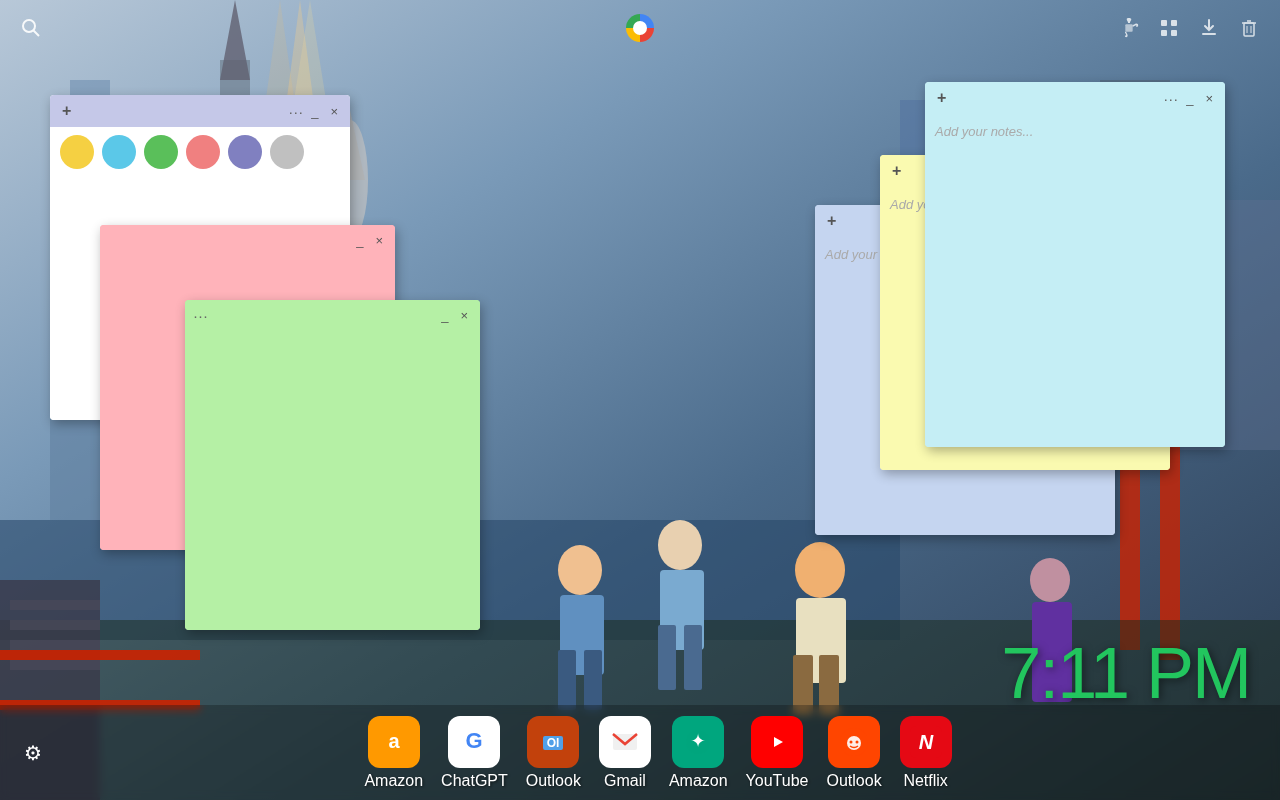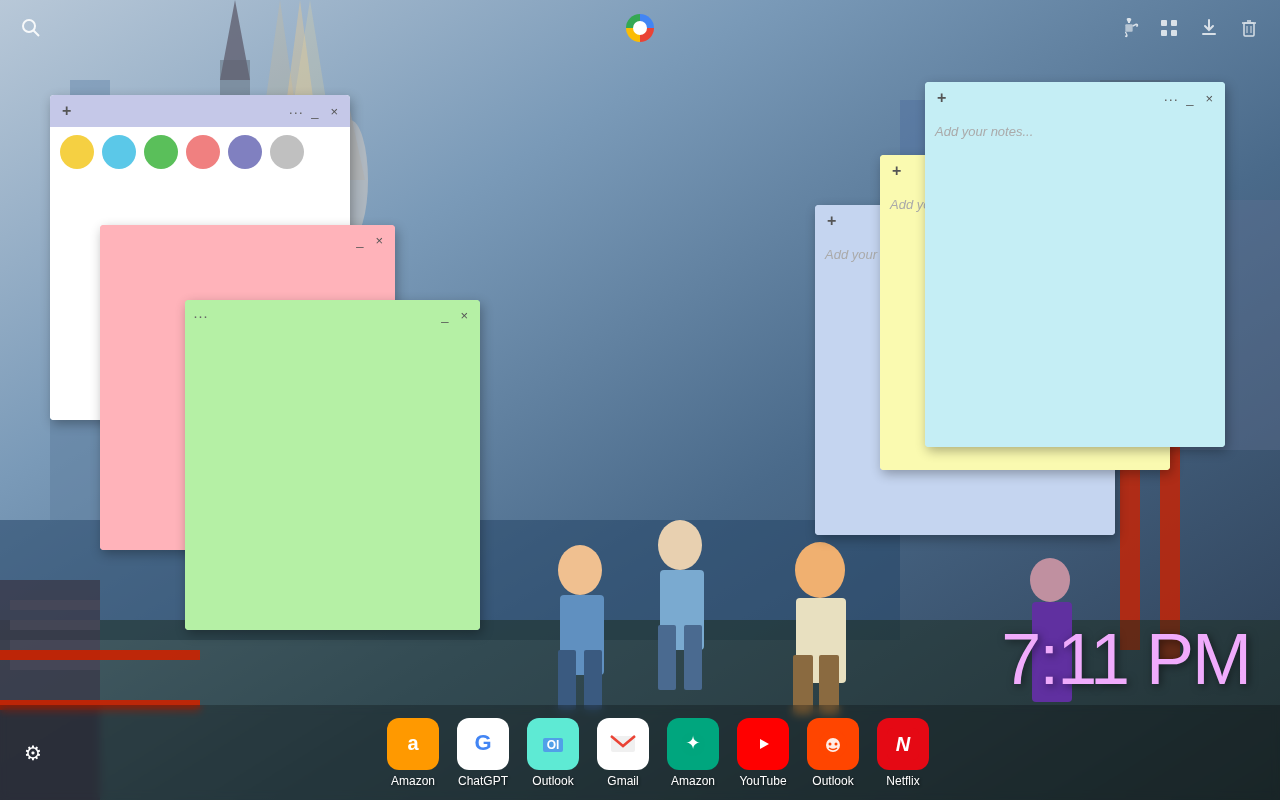--- a/index.html
+++ b/index.html
@@ -237,23 +237,23 @@
       background: #c5eef5;
     }
 
     .cyan-note .note-titlebar {
       background: #c5eef5;
     }
 
     
     .time-display {
       position: absolute;
-      bottom: 100px;
+      bottom: 86px;
       right: 30px;
-      color: #f0abfc;
+      color: #22c55e;
       font-size: 72px;
       font-weight: 300;
       text-shadow: 2px 2px 8px rgba(0,0,0,0.5);
       z-index: 60;
       letter-spacing: -2px;
     }
 
     
     .bottom-dock {
       position: absolute;
@@ -301,31 +301,31 @@
       height: 52px;
       border-radius: 12px;
       display: flex;
       align-items: center;
       justify-content: center;
       font-size: 26px;
       position: relative;
     }
 
     .dock-label {
-      font-size: 12px;
+      font-size: 16px;
       color: white;
       text-align: left;
       text-shadow: 1px 1px 3px rgba(0,0,0,0.7);
     }
 
     
     .icon-amazon { background: #ff9900; }
     .icon-newtab { background: #5b9ee8; }
     .icon-google { background: white; }
-    .icon-outlook { background: #5eead4; }
+    .icon-outlook { background: #c2410c; }
     .icon-gmail { background: white; }
     .icon-chatgpt { background: #00a67e; }
     .icon-youtube { background: #ff0000; }
     .icon-reddit { background: #ff4500; }
     .icon-netflix { background: #e50914; }
 
     
     .note-placeholder {
       color: #aaa;
       font-size: 13px;

